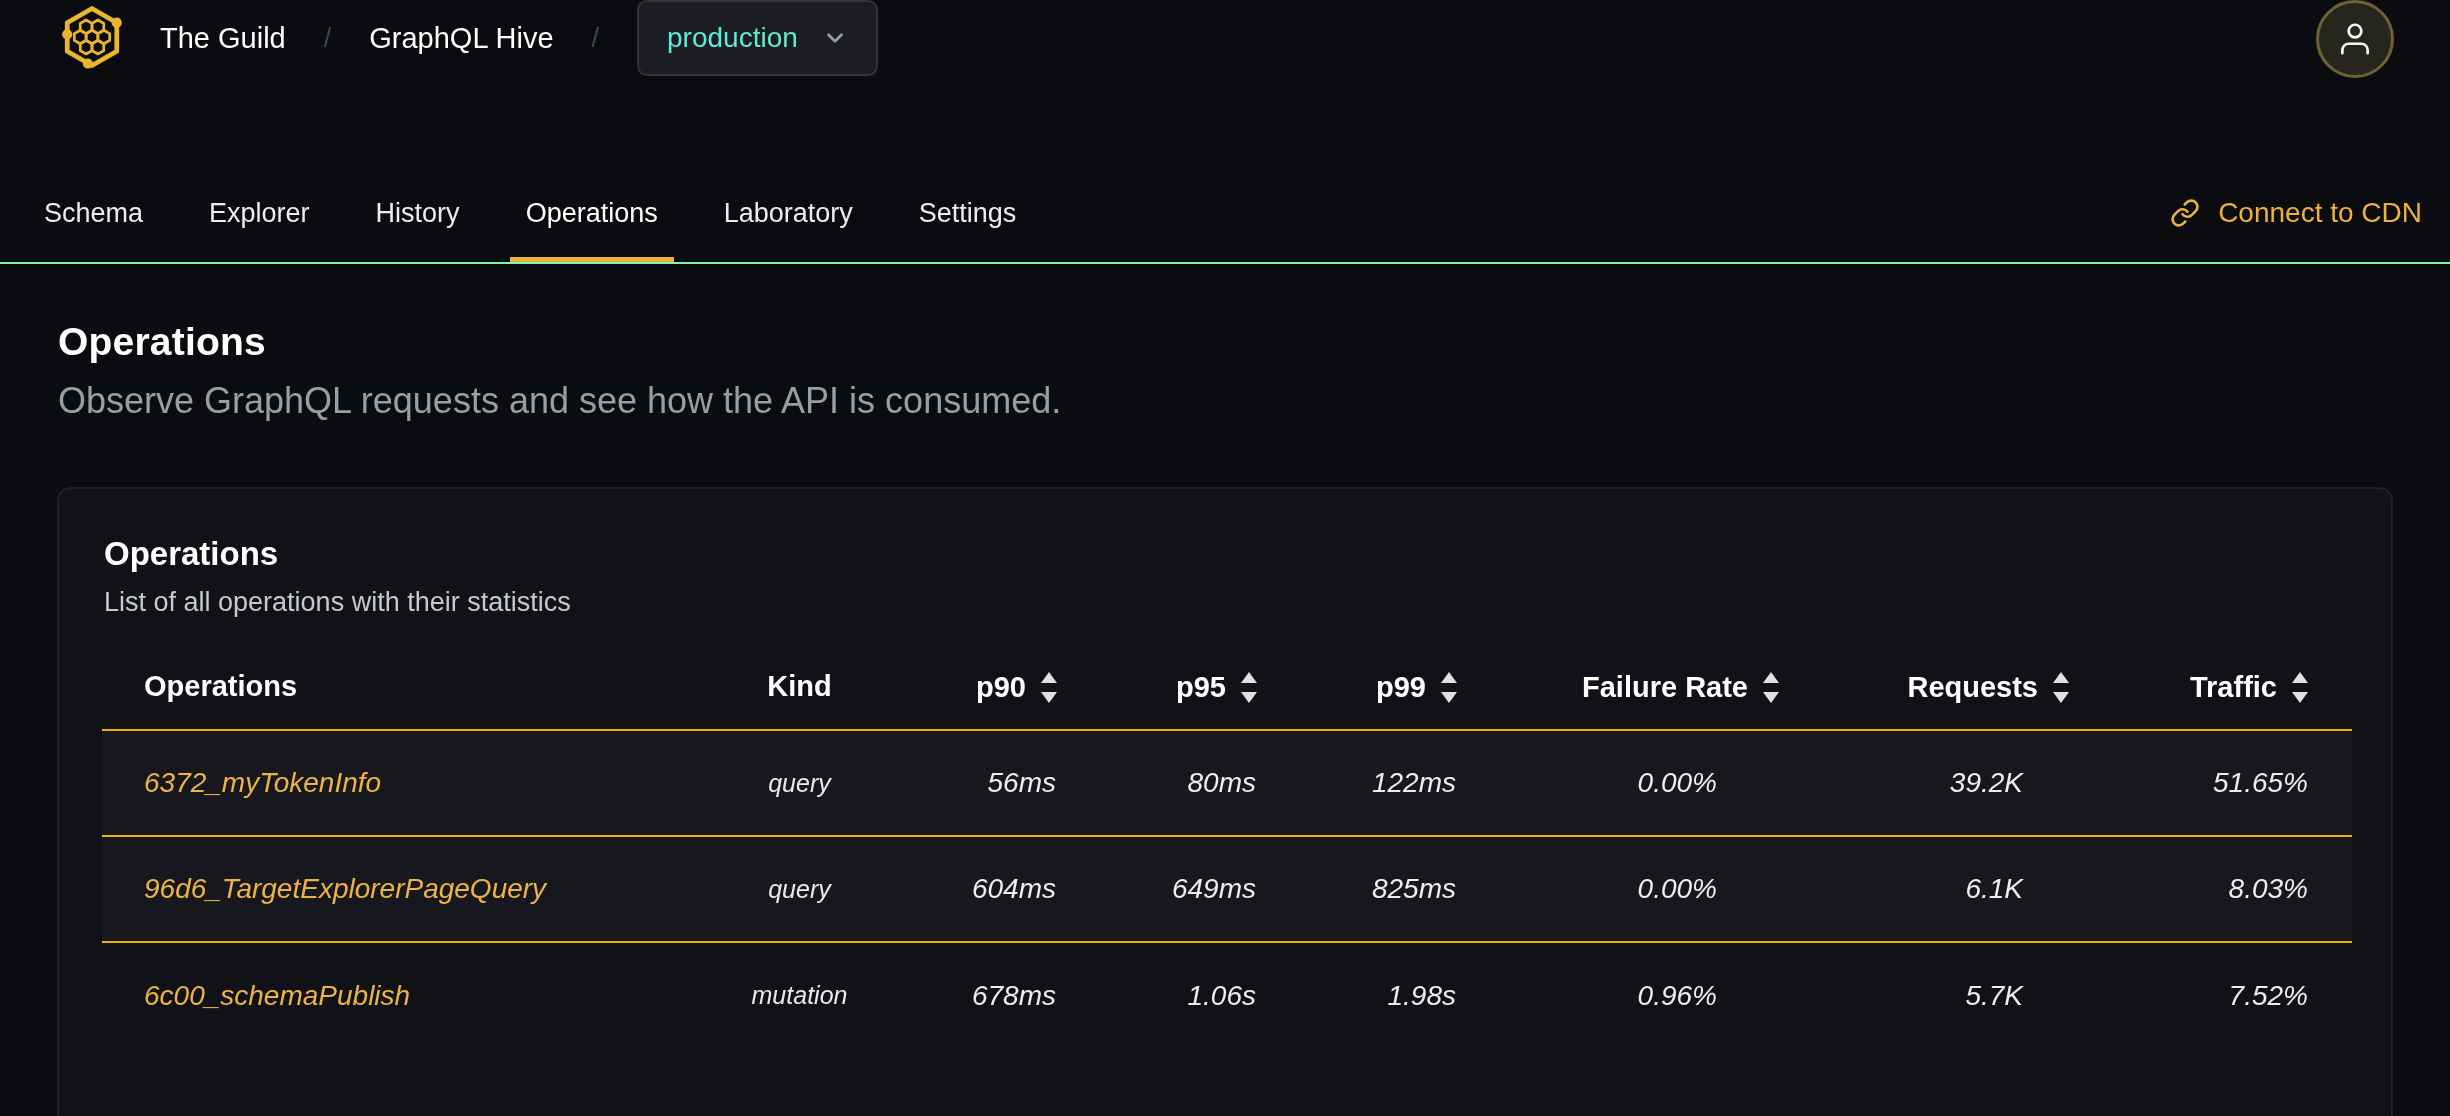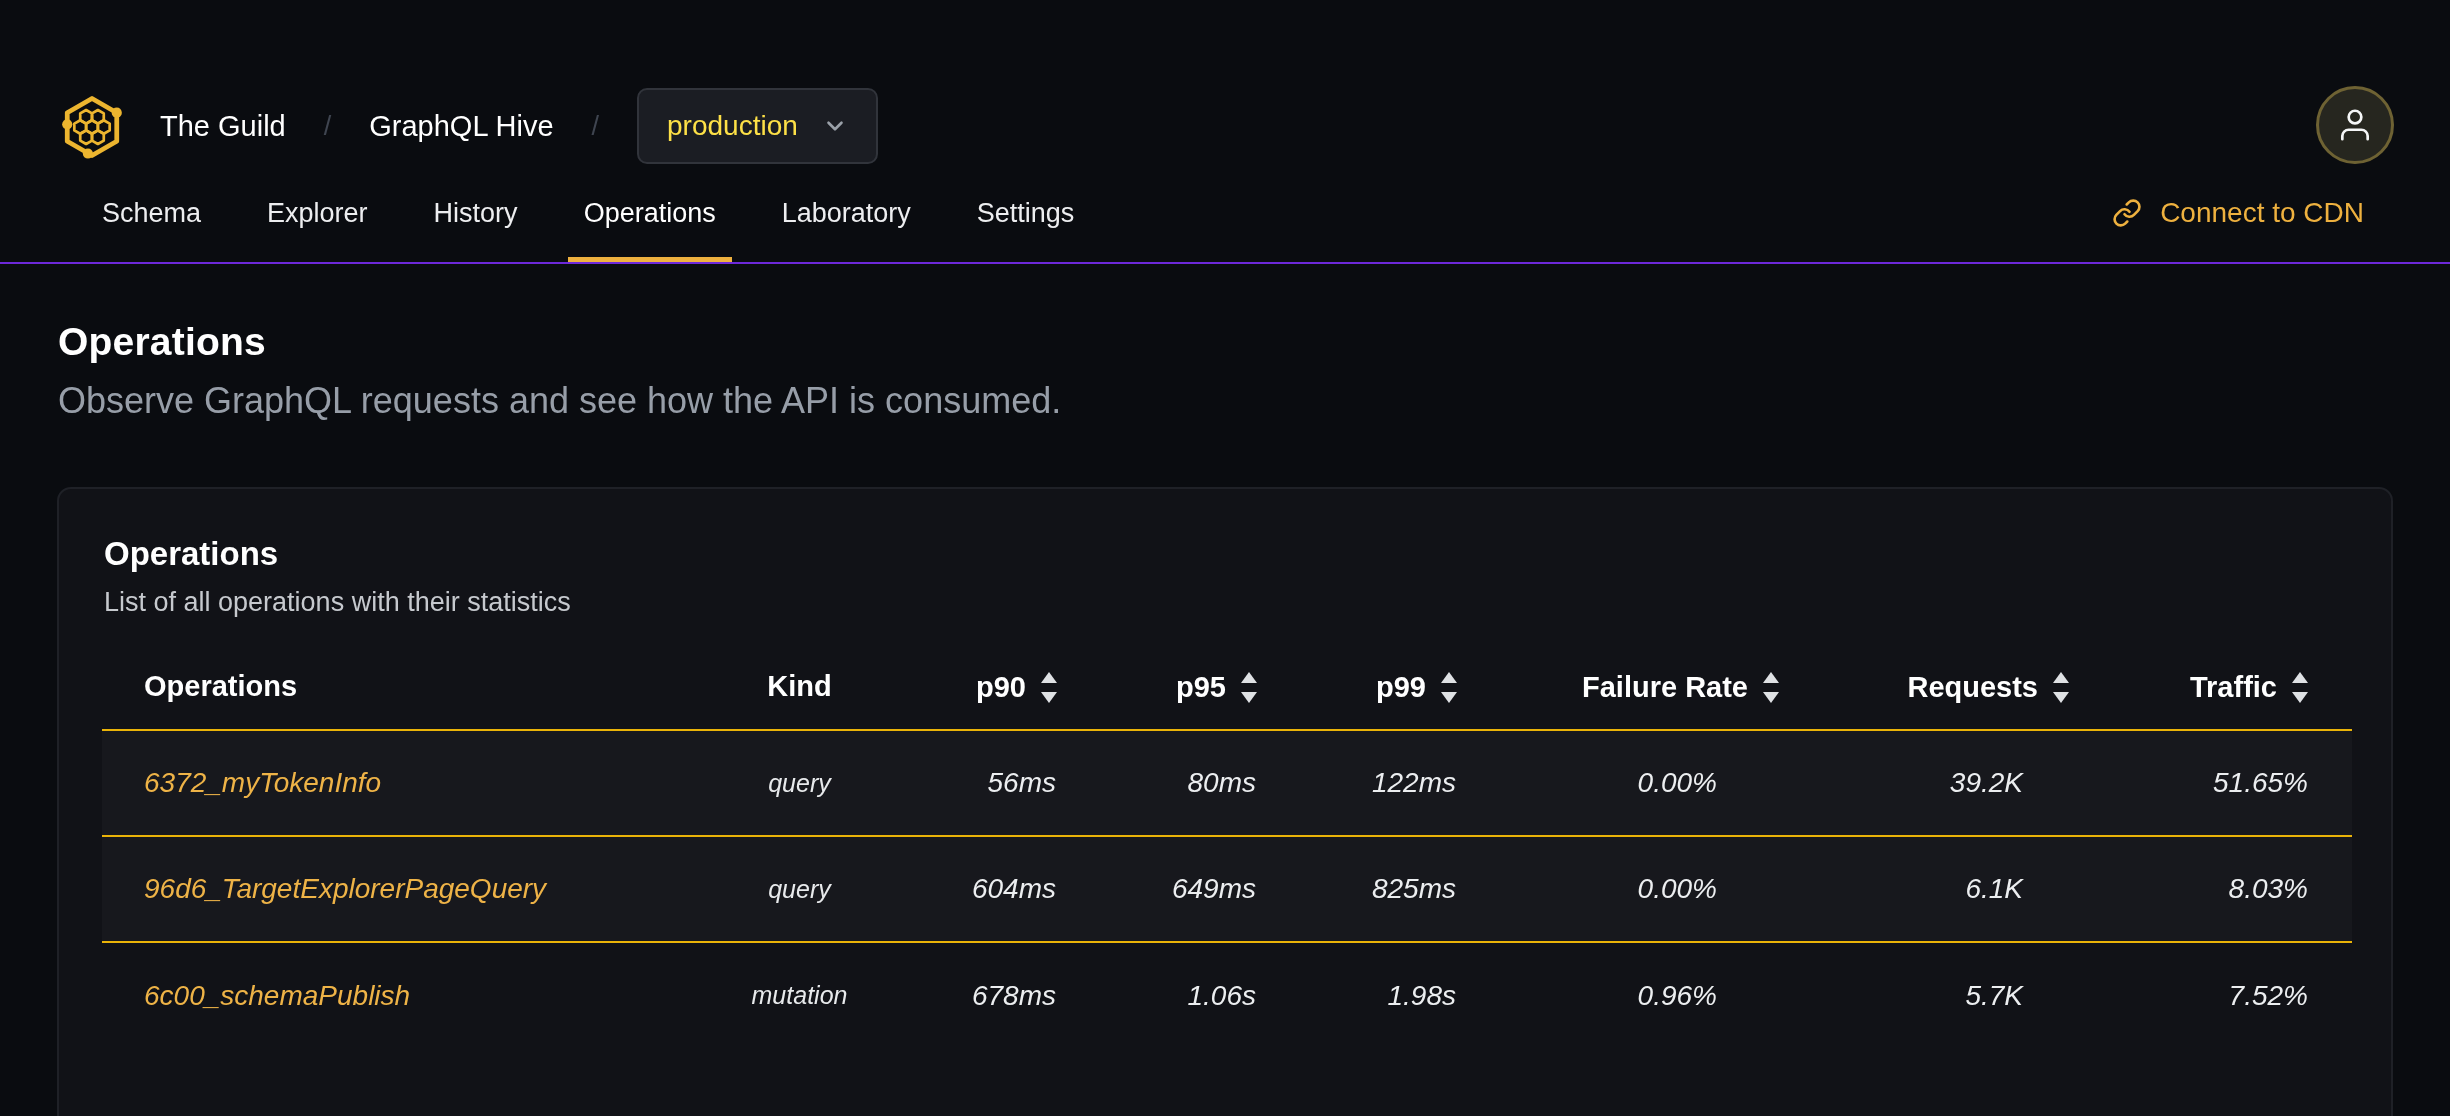--- a/index.html
+++ b/index.html
@@ -8,39 +8,39 @@
   }
   *{box-sizing:border-box;}
   html,body{margin:0;padding:0;}
   body{
     width:2450px;height:1116px;overflow:hidden;
     background:var(--page-bg);
     font-family:"Liberation Sans",sans-serif;
     color:#fff;
   }
   
-  .topbar{height:164px;padding:0 56px 0 58px;display:flex;align-items:flex-end;}
+  .topbar{height:164px;padding:0 56px 0 58px;display:flex;align-items:flex-start;}
   .logo{width:68px;height:74px;display:flex;align-items:center;margin-right:34px;cursor:pointer;}
   .crumbs{display:flex;align-items:center;gap:38px;font-size:29px;}
   .crumb{color:#fff;text-decoration:none;font-weight:500;cursor:pointer;}
   .sep{color:#3f4550;font-size:27px;}
   .target-select{
     display:flex;align-items:center;gap:24px;background:var(--select-bg);
     border:2px solid #31343b;border-radius:10px;padding:0 28px;height:76px;
-    color:#fde047;font-size:28px;cursor:pointer;
+    color:#5eead4;font-size:28px;cursor:pointer;
   }
   .chev{width:26px;height:26px;color:#9aa0a8;flex:0 0 auto;}
   .avatar{
     margin-left:auto;width:78px;height:78px;border-radius:50%;
     background:#26261f;border:3px solid #6e6233;display:flex;
     align-items:center;justify-content:center;cursor:pointer;padding:0;
   }
   .avatar svg{width:38px;height:38px;}
   
-  .tabbar{height:100px;padding:0 86px;display:flex;align-items:stretch;gap:34px;border-bottom:2px solid #6d28d9;}
+  .tabbar{height:100px;padding:0 28px;display:flex;align-items:stretch;gap:34px;border-bottom:2px solid #86efac;}
   .tab{
     display:flex;align-items:center;padding:0 16px;color:#edeef0;font-size:27px;
     text-decoration:none;border-bottom:5px solid transparent;border-top:5px solid transparent;cursor:pointer;
   }
   .tab.active{color:#fff;border-bottom-color:var(--accent);}
   .cdn{margin-left:auto;display:flex;align-items:center;gap:18px;color:var(--accent);font-size:28px;text-decoration:none;cursor:pointer;text-align:right;}
   .cdn svg{width:30px;height:30px;}
   
   .page-head{margin:56px 58px 0;display:flex;justify-content:space-between;align-items:center;}
   .page-title{font-size:39px;font-weight:700;margin:0;color:#fff;letter-spacing:.2px;}

